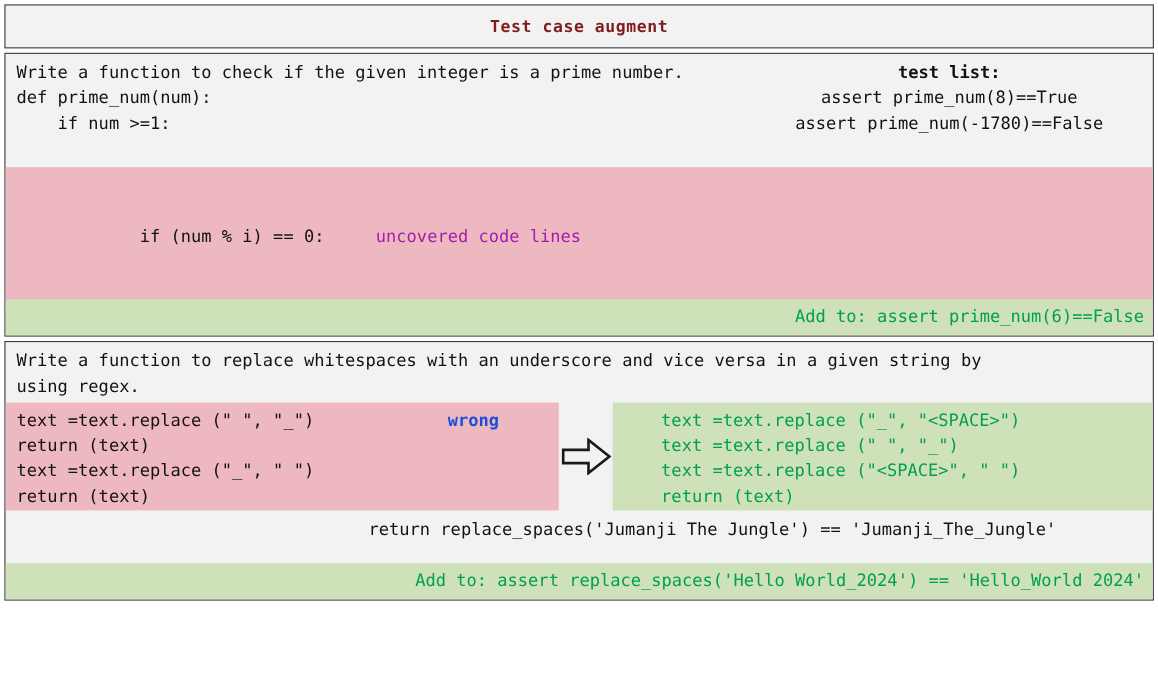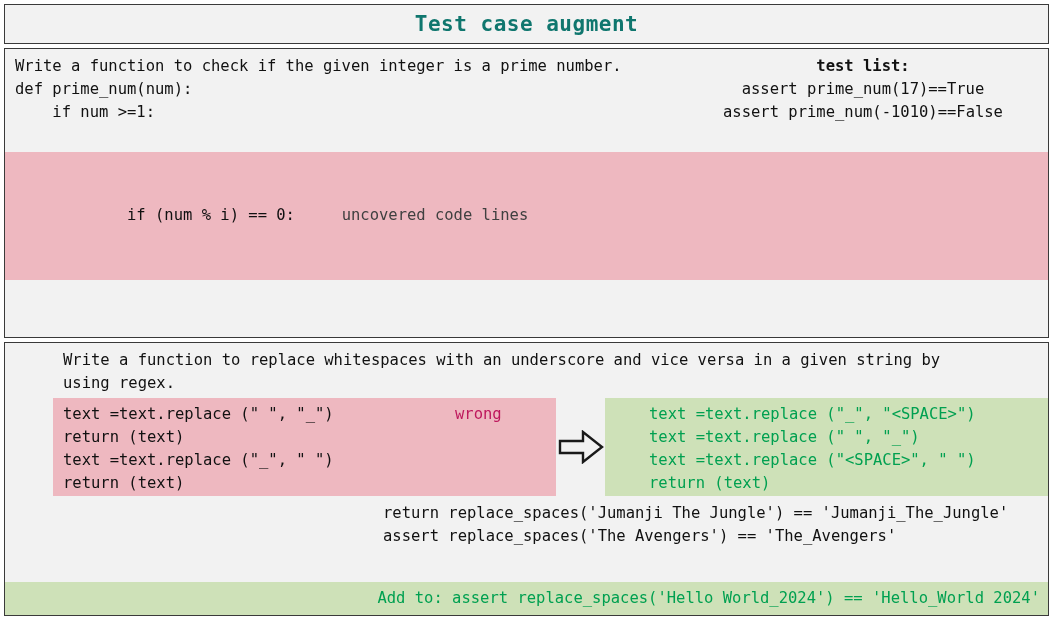--- a/index.html
+++ b/index.html
@@ -27,36 +27,36 @@
     height: 40px;
     border: 1px solid #3a3a3a;
     background: #f2f2f2;
     display: flex;
     align-items: center;
     justify-content: center;
   }
   .title-text {
     font-family: "DejaVu Sans Mono", "Liberation Mono", monospace;
     font-weight: bold;
-    font-size: 21px;
-    color: #0f766e;
+    font-size: 15px;
+    color: #7f1d1d;
     letter-spacing: 0.5px;
   }
 
   
   .panel {
     box-sizing: border-box;
     border: 1px solid #3a3a3a;
     background: #f2f2f2;
     margin-top: 4px;
     position: relative;
     overflow: hidden;
   }
-  .panel-1 { height: 290px; }
-  .panel-2 { height: 274px; padding-left: 48px; }
+  .panel-1 { height: 258px; }
+  .panel-2 { height: 236px; }
 
   .code-line {
     font-family: "DejaVu Sans Mono", "Liberation Mono", monospace;
     font-size: 15.5px;
     line-height: 23px;
     color: #111111;
     white-space: pre;
     padding-left: 10px;
   }
   .code-line.bold { font-weight: bold; }
@@ -64,21 +64,21 @@
   
   .band {
     white-space: pre;
     font-family: "DejaVu Sans Mono", "Liberation Mono", monospace;
     font-size: 15.5px;
     line-height: 23px;
   }
   .band-red  { background: #eeb8c0; }
 
   .red-note {
-    color: #404040;
+    color: #a21caf;
     white-space: pre;
   }
 
   .addto {
     background: #cee1b8;
     color: #00a050;
     font-family: "DejaVu Sans Mono", "Liberation Mono", monospace;
     font-size: 15.5px;
     line-height: 23px;
     text-align: right;
@@ -147,24 +147,25 @@
   .p2-asserts {
     padding-top: 6px;
     padding-bottom: 4px;
   }
   .p2-asserts .code-line { padding-left: 330px; }
 
   .wrong-note {
     position: absolute;
     left: 402px;
     top: 5px;
-    color: #be185d;
-    font-family: "DejaVu Sans Mono", "Liberation Mono", monospace;
-    font-size: 15.5px;
-    line-height: 23px;
+    color: #1d4ed8;
+    font-family: "DejaVu Sans Mono", "Liberation Mono", monospace;
+    font-size: 15.5px;
+    line-height: 23px;
+    font-weight: bold;
   }
 
   .addto-bottom {
     position: absolute;
     left: 0;
     right: 0;
     bottom: 0;
   }
 </style>
 </head>
@@ -178,29 +179,30 @@
 
   <div class="panel panel-1">
 
     <div class="p1-top">
       <div class="code-line">Write a function to check if the given integer is a prime number.</div>
       <div class="code-line">def prime_num(num):</div>
       <div class="code-line">    if num &gt;=1:</div>
 
       <div class="testlist">
         <div class="code-line bold">test list:</div>
-        <div class="code-line">assert prime_num(17)==True</div>
-        <div class="code-line">assert prime_num(-1010)==False</div>
+        <div class="code-line">assert prime_num(8)==True</div>
+        <div class="code-line">assert prime_num(-1780)==False</div>
       </div>
     </div>
 
     <div class="band band-red p1-band">
       <div class="code-line"><span>            if (num % i) == 0:</span><span class="red-note">     <span>uncovered code lines</span></span></div>
     </div>
 
+    <div class="addto addto-bottom">Add to: assert prime_num(6)==False</div>
   </div>
 
   <div class="panel panel-2">
 
     <div class="p2-top">
       <div class="code-line">Write a function to replace whitespaces with an underscore and vice versa in a given string by</div>
       <div class="code-line">using regex.</div>
     </div>
 
     <div class="p2-cols">
@@ -222,19 +224,18 @@
       <div class="col-green">
         <div class="code-line">text =text.replace ("_", "&lt;SPACE&gt;")</div>
         <div class="code-line">text =text.replace (" ", "_")</div>
         <div class="code-line">text =text.replace ("&lt;SPACE&gt;", " ")</div>
         <div class="code-line">return (text)</div>
       </div>
     </div>
 
     <div class="p2-asserts">
       <div class="code-line">return replace_spaces('Jumanji The Jungle') == 'Jumanji_The_Jungle'</div>
-      <div class="code-line">assert replace_spaces('The Avengers') == 'The_Avengers'</div>
     </div>
 
     <div class="addto addto-bottom">Add to: assert replace_spaces('Hello World_2024') == 'Hello_World 2024'</div>
   </div>
 
 </div>
 
 </body></html>

